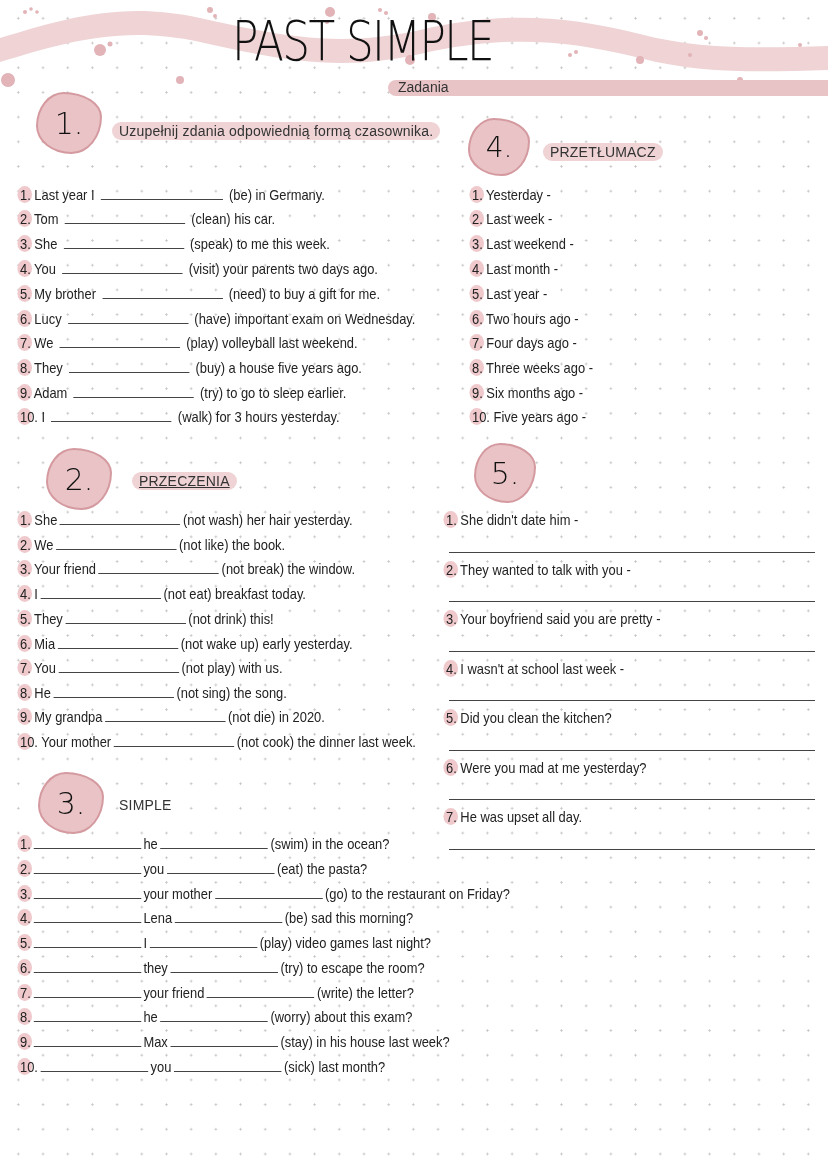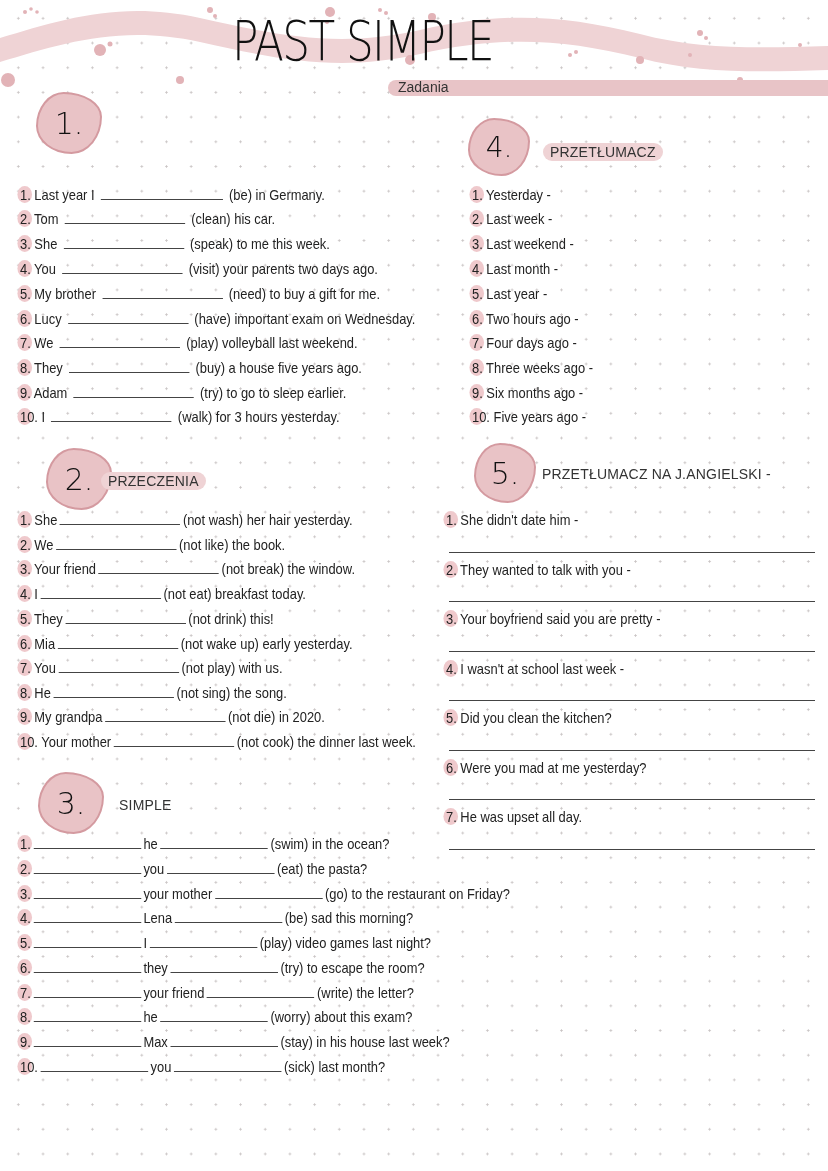--- a/index.html
+++ b/index.html
@@ -100,20 +100,21 @@
       <circle cx="706" cy="38" r="2" fill="#e2b3b7"></circle>
     <circle cx="740" cy="80" r="3" fill="#e2b3b7"></circle>
       <circle cx="746" cy="83" r="2" fill="#e2b3b7"></circle>
     <circle cx="800" cy="45" r="2" fill="#e2b3b7"></circle>
   </svg>
   <div class="title">PAST SIMPLE</div>
   <div class="subtitle-bar"></div>
   <div class="subtitle">Zadania</div>
 
   <div class="badge" style="left:36px;top:92px;">1.</div>
+  <div class="sec-label" style="left:112px;top:122px;">Uzupełnij zdania odpowiednią formą czasownika.</div>
 
   <div class="row" style="left:20px;top:185px;">
     <span class="num">1.</span>
     <span>Last year I</span>
     <span class="blank" style="width:142px"></span>
     <span>(be) in Germany.</span>
   </div>
   <div class="row" style="left:20px;top:209px;">
     <span class="num">2.</span>
     <span>Tom</span>
@@ -177,35 +178,34 @@
   <div class="row" style="left:472px;top:234px;"><span class="num">3.</span> <span>Last weekend -</span></div>
   <div class="row" style="left:472px;top:259px;"><span class="num">4.</span> <span>Last month -</span></div>
   <div class="row" style="left:472px;top:284px;"><span class="num">5.</span> <span>Last year -</span></div>
   <div class="row" style="left:472px;top:309px;"><span class="num">6.</span> <span>Two hours ago -</span></div>
   <div class="row" style="left:472px;top:333px;"><span class="num">7.</span> <span>Four days ago -</span></div>
   <div class="row" style="left:472px;top:358px;"><span class="num">8.</span> <span>Three weeks ago -</span></div>
   <div class="row" style="left:472px;top:383px;"><span class="num">9.</span> <span>Six months ago -</span></div>
   <div class="row" style="left:472px;top:407px;"><span class="num">10.</span> <span>Five years ago -</span></div>
 
   <div class="badge" style="left:46px;top:448px;">2.</div>
-  <div class="sec-label" style="left:101px;top:472px;">PRZECZENIA</div>
+  <div class="sec-label" style="left:132px;top:472px;text-decoration:underline;">PRZECZENIA</div>
 
   <div class="row" style="left:20px;top:510px;"><span class="num">1.</span> <span>She</span><span class="blank" style="width:140px"></span><span>(not wash) her hair yesterday.</span></div>
   <div class="row" style="left:20px;top:535px;"><span class="num">2.</span> <span>We</span><span class="blank" style="width:140px"></span><span>(not like) the book.</span></div>
   <div class="row" style="left:20px;top:559px;"><span class="num">3.</span> <span>Your friend</span><span class="blank" style="width:140px"></span><span>(not break) the window.</span></div>
   <div class="row" style="left:20px;top:584px;"><span class="num">4.</span> <span>I</span><span class="blank" style="width:140px"></span><span>(not eat) breakfast today.</span></div>
   <div class="row" style="left:20px;top:609px;"><span class="num">5.</span> <span>They</span><span class="blank" style="width:140px"></span><span>(not drink) this!</span></div>
   <div class="row" style="left:20px;top:634px;"><span class="num">6.</span> <span>Mia</span><span class="blank" style="width:140px"></span><span>(not wake up) early yesterday.</span></div>
   <div class="row" style="left:20px;top:658px;"><span class="num">7.</span> <span>You</span><span class="blank" style="width:140px"></span><span>(not play) with us.</span></div>
   <div class="row" style="left:20px;top:683px;"><span class="num">8.</span> <span>He</span><span class="blank" style="width:140px"></span><span>(not sing) the song.</span></div>
   <div class="row" style="left:20px;top:707px;"><span class="num">9.</span> <span>My grandpa</span><span class="blank" style="width:140px"></span><span>(not die) in 2020.</span></div>
   <div class="row" style="left:20px;top:732px;"><span class="num">10.</span> <span>Your mother</span><span class="blank" style="width:140px"></span><span>(not cook) the dinner last week.</span></div>
 
   <div class="badge" style="left:474px;top:443px;width:58px;height:56px;">5.</div>
-  <div class="sec-label plain" style="left:535px;top:465px;">PRZETŁUMACZ NA J.ANGIELSKI -</div>
 
   <div class="row" style="left:446px;top:510px;"><span class="num">1.</span> <span>She didn't date him -</span></div>
   <div class="answer-line" style="top:552px;"></div>
   <div class="row" style="left:446px;top:560px;"><span class="num">2.</span> <span>They wanted to talk with you -</span></div>
   <div class="answer-line" style="top:601px;"></div>
   <div class="row" style="left:446px;top:609px;"><span class="num">3.</span> <span>Your boyfriend said you are pretty -</span></div>
   <div class="answer-line" style="top:651px;"></div>
   <div class="row" style="left:446px;top:659px;"><span class="num">4.</span> <span>I wasn't at school last week -</span></div>
   <div class="answer-line" style="top:700px;"></div>
   <div class="row" style="left:446px;top:708px;"><span class="num">5.</span> <span>Did you clean the kitchen?</span></div>

